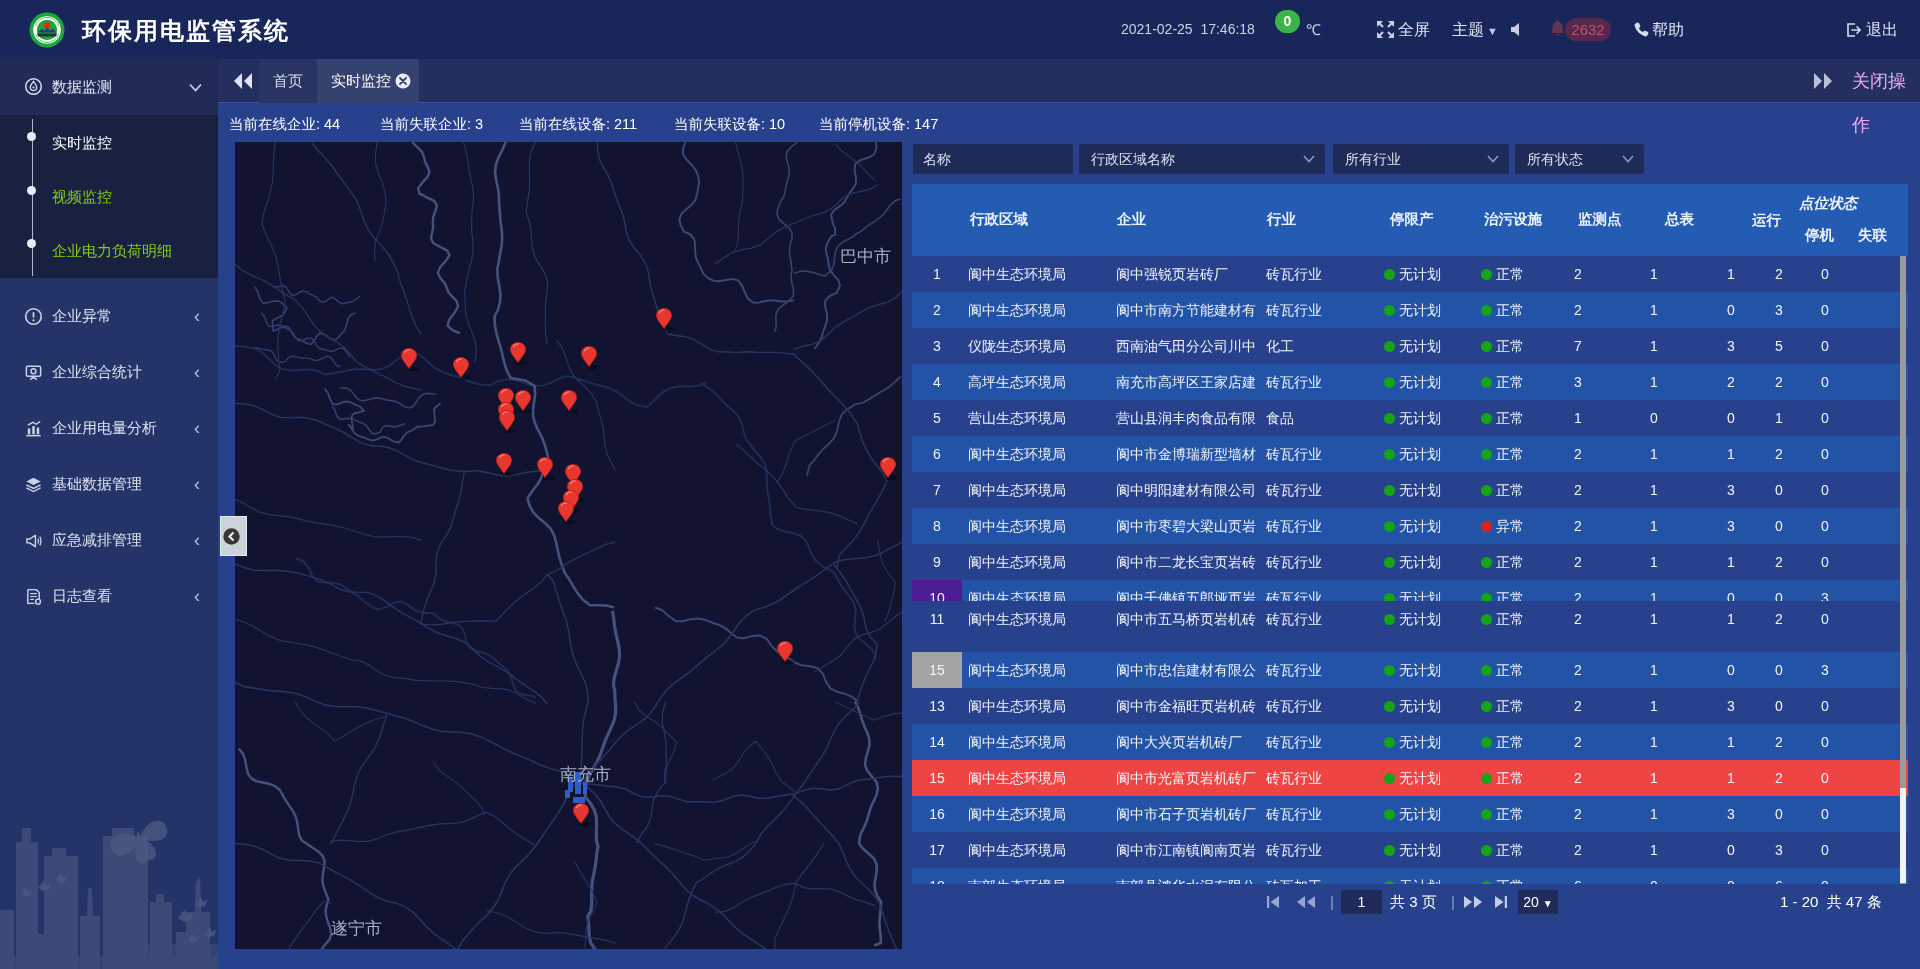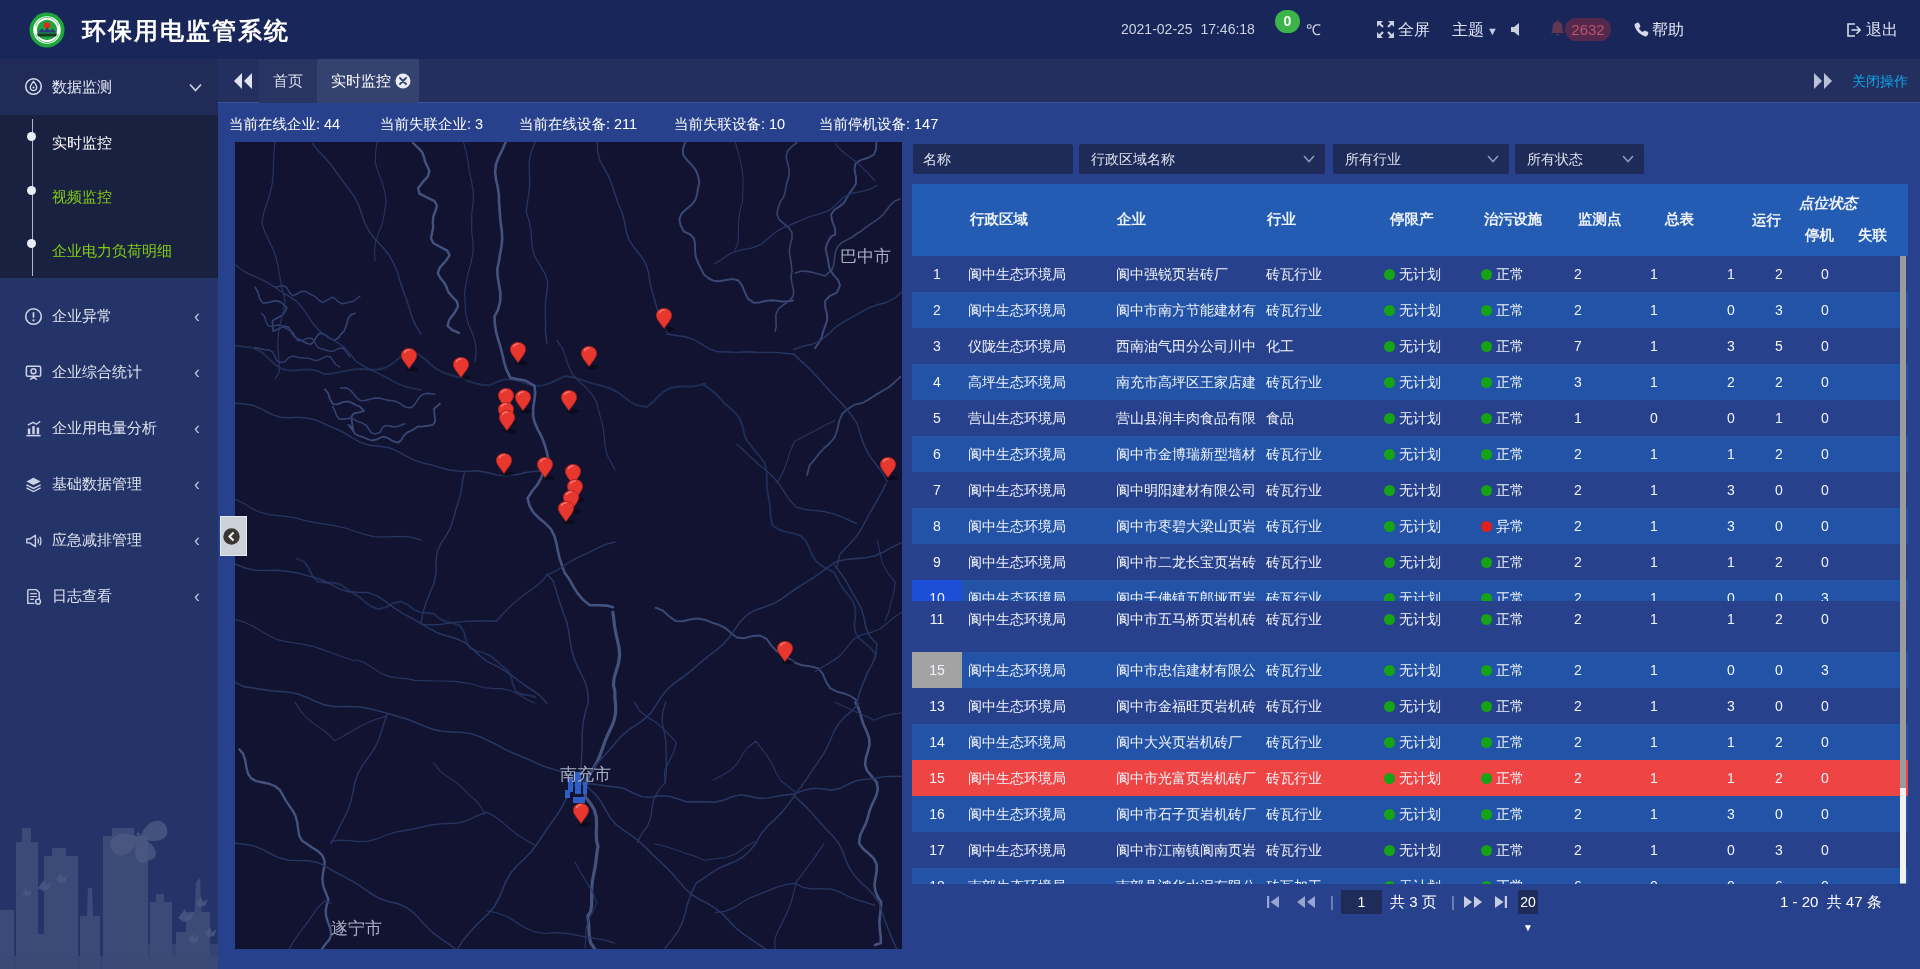--- a/index.html
+++ b/index.html
@@ -223,21 +223,21 @@
   <div class="abs" style="left:99px;top:0;width:102px;height:44px;background:#344270;color:#fff;font-size:15px;line-height:44px"><span style="margin-left:14px">实时监控</span>
     <svg class="abs" style="left:78px;top:14px" width="16" height="16" viewBox="0 0 16 16">
         <circle cx="8" cy="8" r="7.5" fill="#e9ecf4"></circle>
         <path d="M5,5 L11,11 M11,5 L5,11" stroke="#344270" stroke-width="1.8" stroke-linecap="round"></path>
       </svg>
   </div>
   <svg class="abs" style="left:1595px;top:13px" width="20" height="18" viewBox="0 0 20 18" fill="#b9c2d8">
       <path d="M1,1 L1,17 L9,9 Z"></path>
       <path d="M11,1 L11,17 L19,9 Z"></path>
     </svg>
-  <div class="abs" style="left:1634px;top:0;height:44px;line-height:44px;color:#0ea5e9;font-size:14px">关闭操作</div>
+  <div class="abs" style="left:1634px;top:0;height:44px;line-height:44px;color:#f0abfc;font-size:18px">关闭操作</div>
 </div>
 
 <div id="stats">
   <span class="abs" style="left:11px;top:12px">当前在线企业: 44</span>
   <span class="abs" style="left:162px;top:12px">当前失联企业: 3</span>
   <span class="abs" style="left:301px;top:12px">当前在线设备: 211</span>
   <span class="abs" style="left:456px;top:12px">当前失联设备: 10</span>
   <span class="abs" style="left:601px;top:12px">当前停机设备: 147</span>
 </div>
 
@@ -568,21 +568,21 @@
       <div class="c-ind">砖瓦行业</div>
       <div class="c-tx"><span class="dot" style="background:#16a316"></span>无计划</div>
       <div class="c-zw"><span class="dot" style="background:#16a316"></span>正常</div>
       <div class="c-n1">2</div>
       <div class="c-n2">1</div>
       <div class="c-n3">1</div>
       <div class="c-n4">2</div>
       <div class="c-n5">0</div>
     </div>
     <div class="trow" style="top:324px;background:#2253a6">
-      <div class="c-num" style="background:#1d4ed8;text-align:center;">10</div>
+      <div class="c-num" style="background:#4c1d95;text-align:center;">10</div>
       <div class="c-reg">阆中生态环境局</div>
       <div class="c-comp">阆中千佛镇五郎垭页岩</div>
       <div class="c-ind">砖瓦行业</div>
       <div class="c-tx"><span class="dot" style="background:#16a316"></span>无计划</div>
       <div class="c-zw"><span class="dot" style="background:#16a316"></span>正常</div>
       <div class="c-n1">2</div>
       <div class="c-n2">1</div>
       <div class="c-n3">0</div>
       <div class="c-n4">0</div>
       <div class="c-n5">3</div>
@@ -710,14 +710,14 @@
   <div class="pg" style="left:478px">共 3 页</div>
   <div class="pg" style="left:539px;color:#8fa0cc">|</div>
   <svg class="abs" style="left:551px;top:11px" width="20" height="14" viewBox="0 0 20 14" fill="#c6cde2">
       <path d="M1,1 L1,13 L9,7 Z"></path>
       <path d="M11,1 L11,13 L19,7 Z"></path>
     </svg>
   <svg class="abs" style="left:582px;top:11px" width="14" height="14" viewBox="0 0 14 14" fill="#c6cde2">
       <path d="M1,1 L1,13 L9.5,7 Z"></path>
       <rect x="10.8" y="1" width="2.2" height="12"></rect>
     </svg>
-  <div class="pbox" style="left:606px;width:20px">20 <span style="font-size:10px">▼</span></div>
+  <div class="pbox" style="left:606px;width:40px">20 <span style="font-size:10px">▼</span></div>
   <div class="pg" style="left:868px">1 - 20&nbsp;&nbsp;共 47 条</div>
 </div>
 </body></html>

